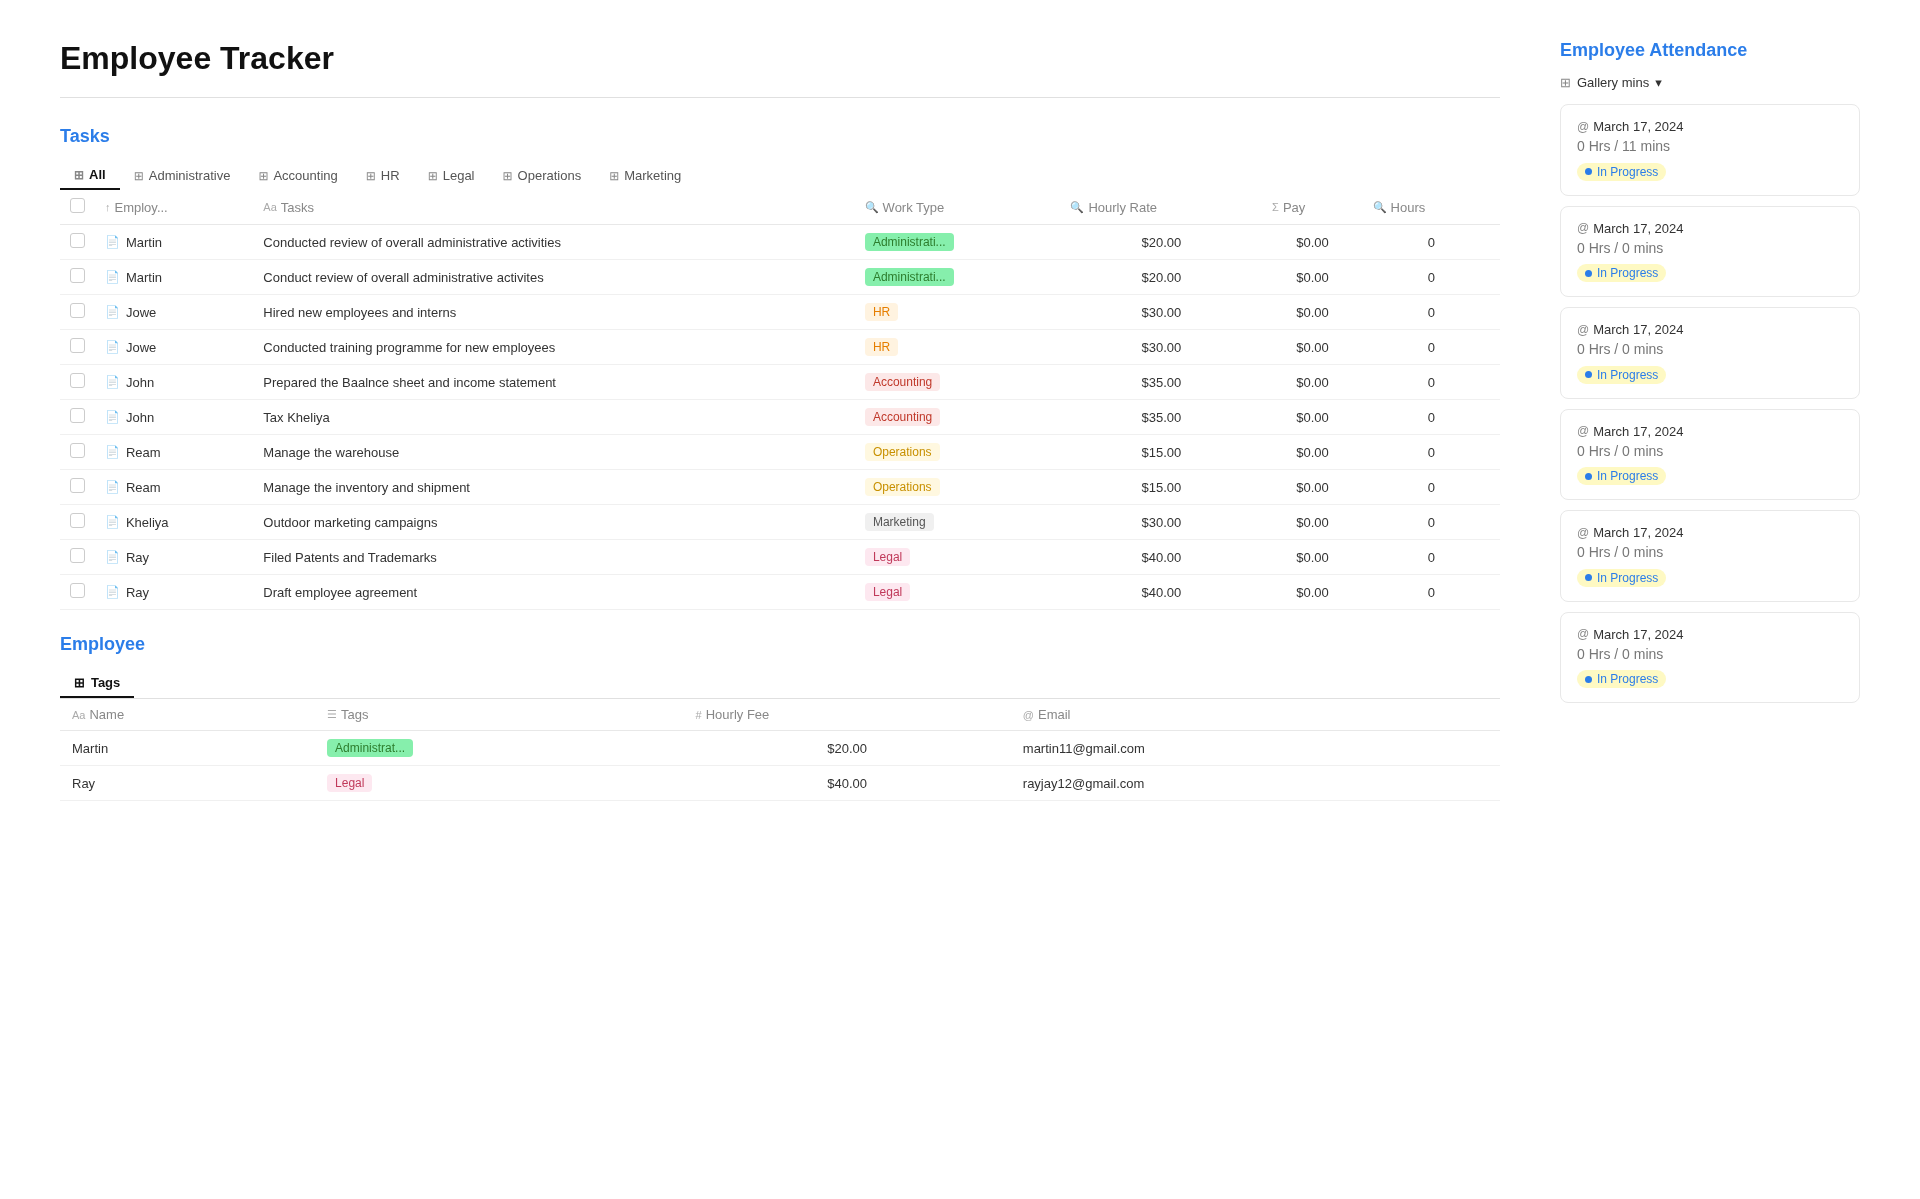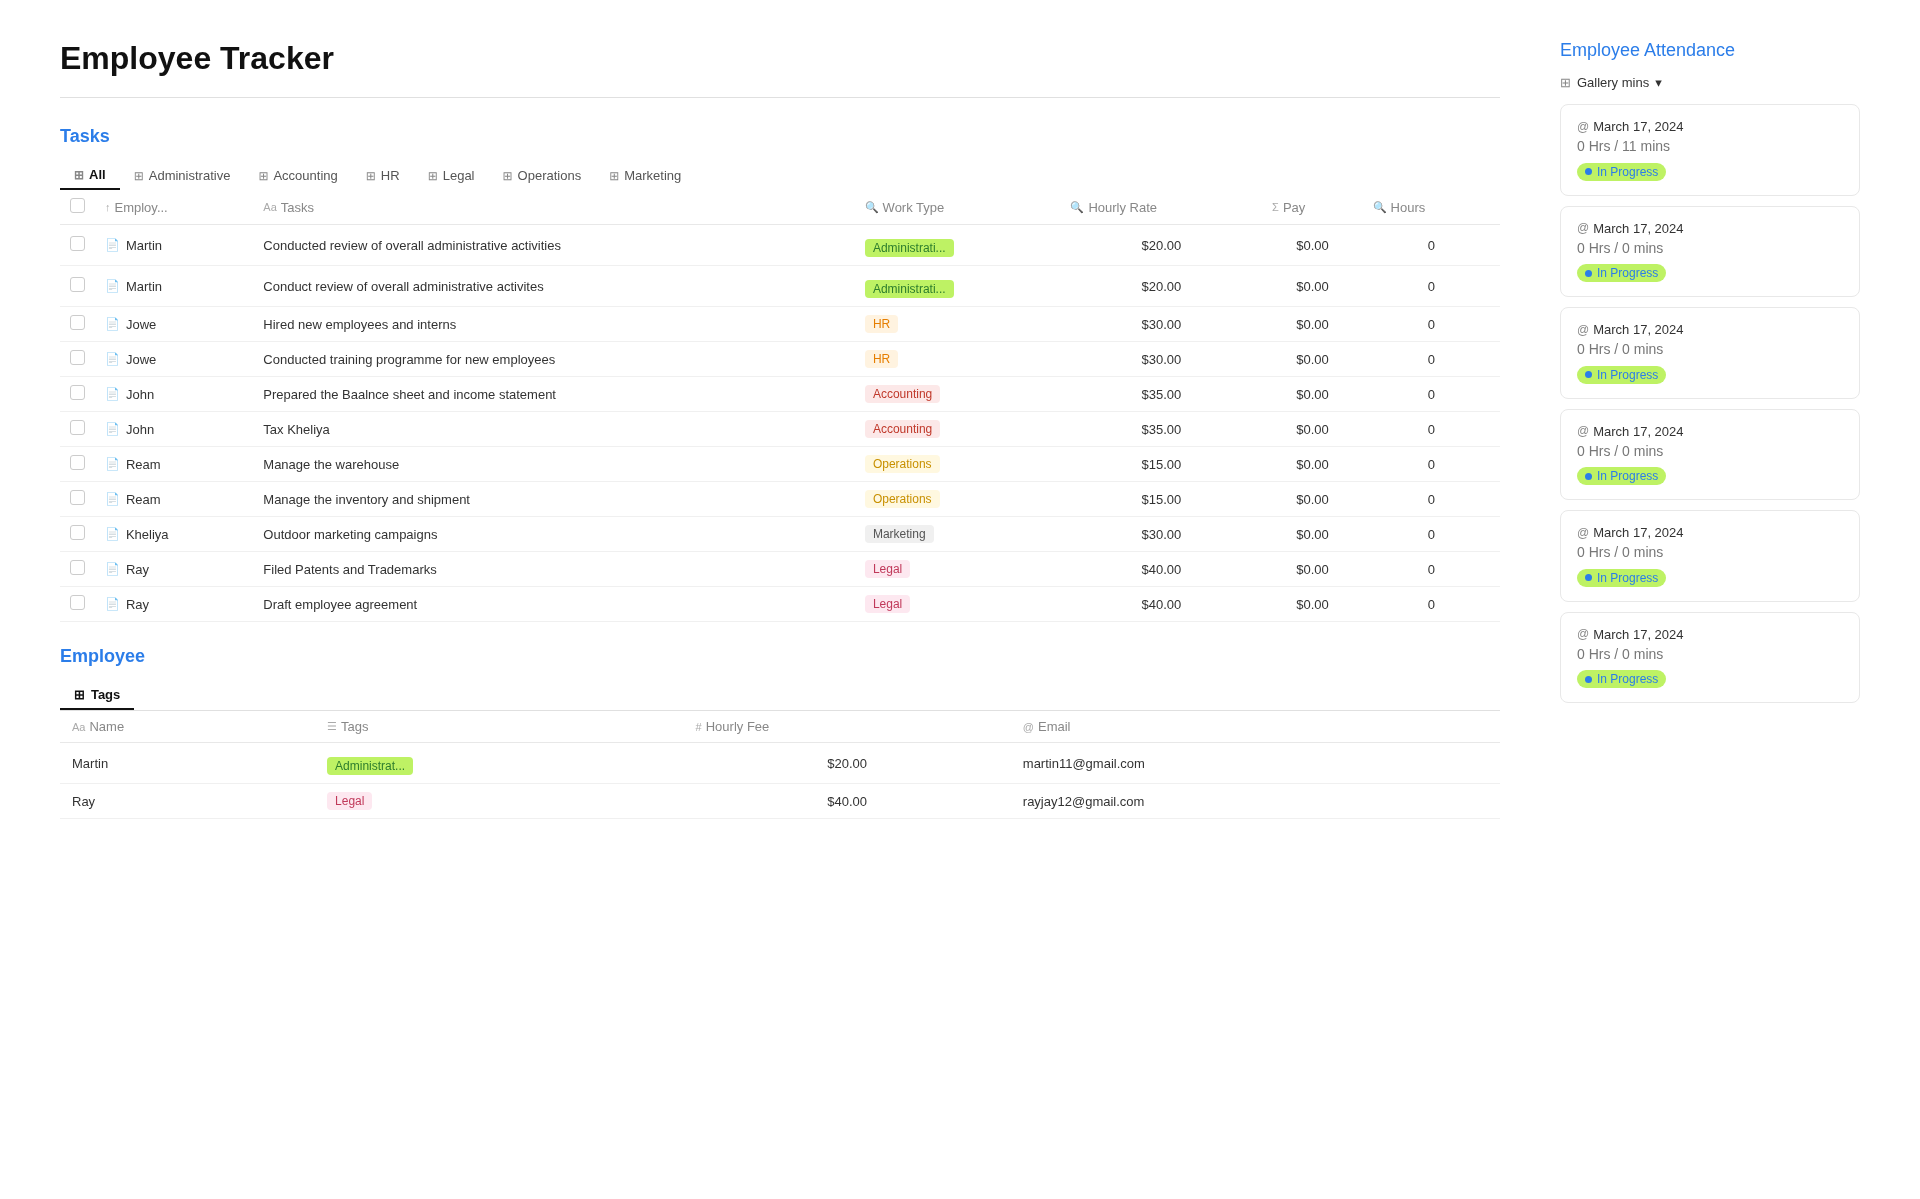--- a/index.html
+++ b/index.html
@@ -103,21 +103,21 @@
       white-space: nowrap;
     }
     .badge {
       display: inline-block;
       padding: 2px 8px;
       border-radius: 4px;
       font-size: 12px;
       font-weight: 500;
       white-space: nowrap;
     }
-    .badge-admin { background: #bef264; color: #2d7d2d; margin-top: 6px; }
+    .badge-admin { background: #86efac; color: #2d7d2d; }
     .badge-hr { background: #fff3e0; color: #e67e00; }
     .badge-accounting { background: #fce8e8; color: #c0392b; }
     .badge-operations { background: #fff8e0; color: #c89000; }
     .badge-marketing { background: #f0f0f0; color: #555; }
     .badge-legal { background: #fde8f0; color: #c0395a; }
     .num-cell { text-align: center; }
     
     .th-inner { display: flex; align-items: center; gap: 4px; }
     .th-icon { font-size: 11px; color: #aaa; }
     
@@ -133,21 +133,21 @@
       font-size: 13px;
       color: #111;
       font-weight: 600;
       border-bottom: 2px solid #111;
       cursor: pointer;
       margin-bottom: 0;
     }
     
     .employee-attendance-title {
       font-size: 18px;
-      font-weight: 400;
+      font-weight: 700;
       color: #2b7de9;
       margin-bottom: 14px;
     }
     .gallery-view-bar {
       display: flex;
       align-items: center;
       gap: 6px;
       font-size: 13px;
       color: #333;
       margin-bottom: 14px;
@@ -173,21 +173,21 @@
       font-size: 14px;
       color: #777;
       margin-bottom: 8px;
     }
     .status-badge {
       display: inline-flex;
       align-items: center;
       gap: 5px;
       font-size: 12px;
       color: #2b7de9;
-      background: #bef264;
+      background: #fef9c3;
       padding: 2px 8px;
       border-radius: 10px;
     }
     .status-dot {
       width: 7px;
       height: 7px;
       border-radius: 50%;
       background: #2b7de9;
       display: inline-block;
     }

